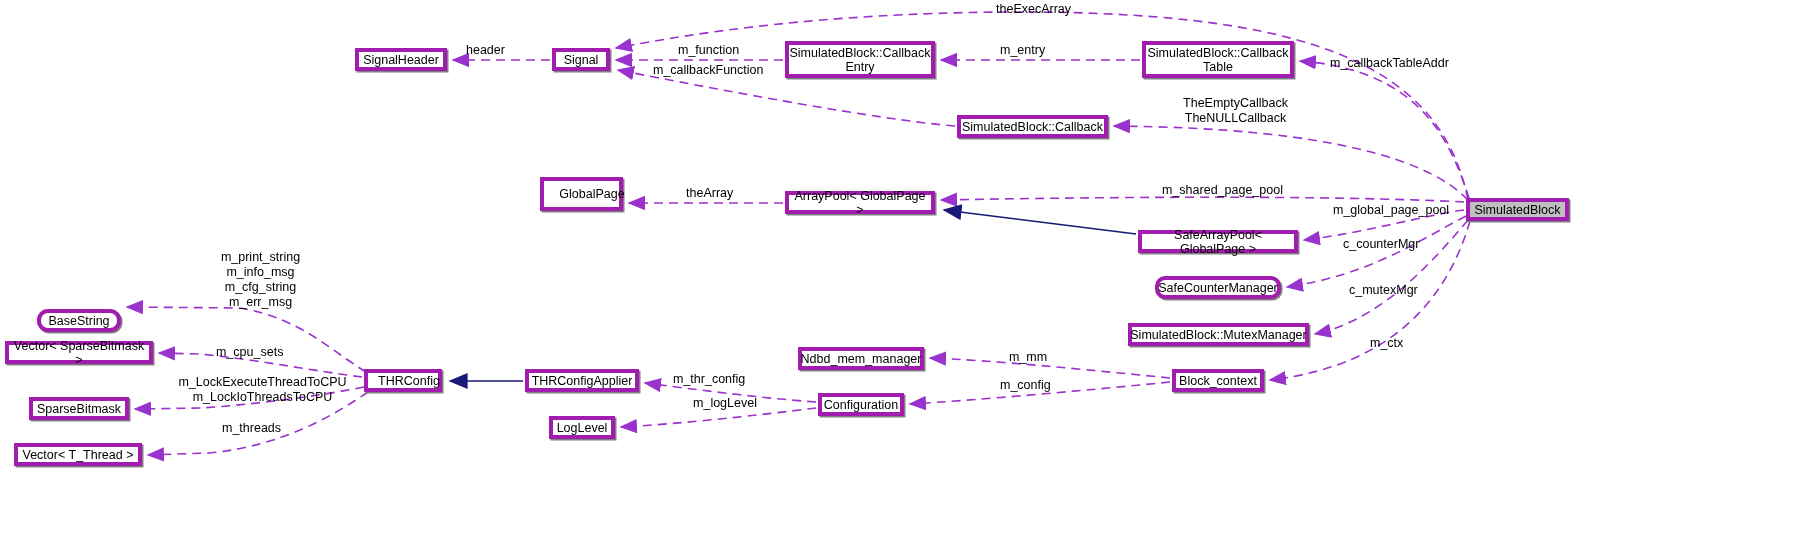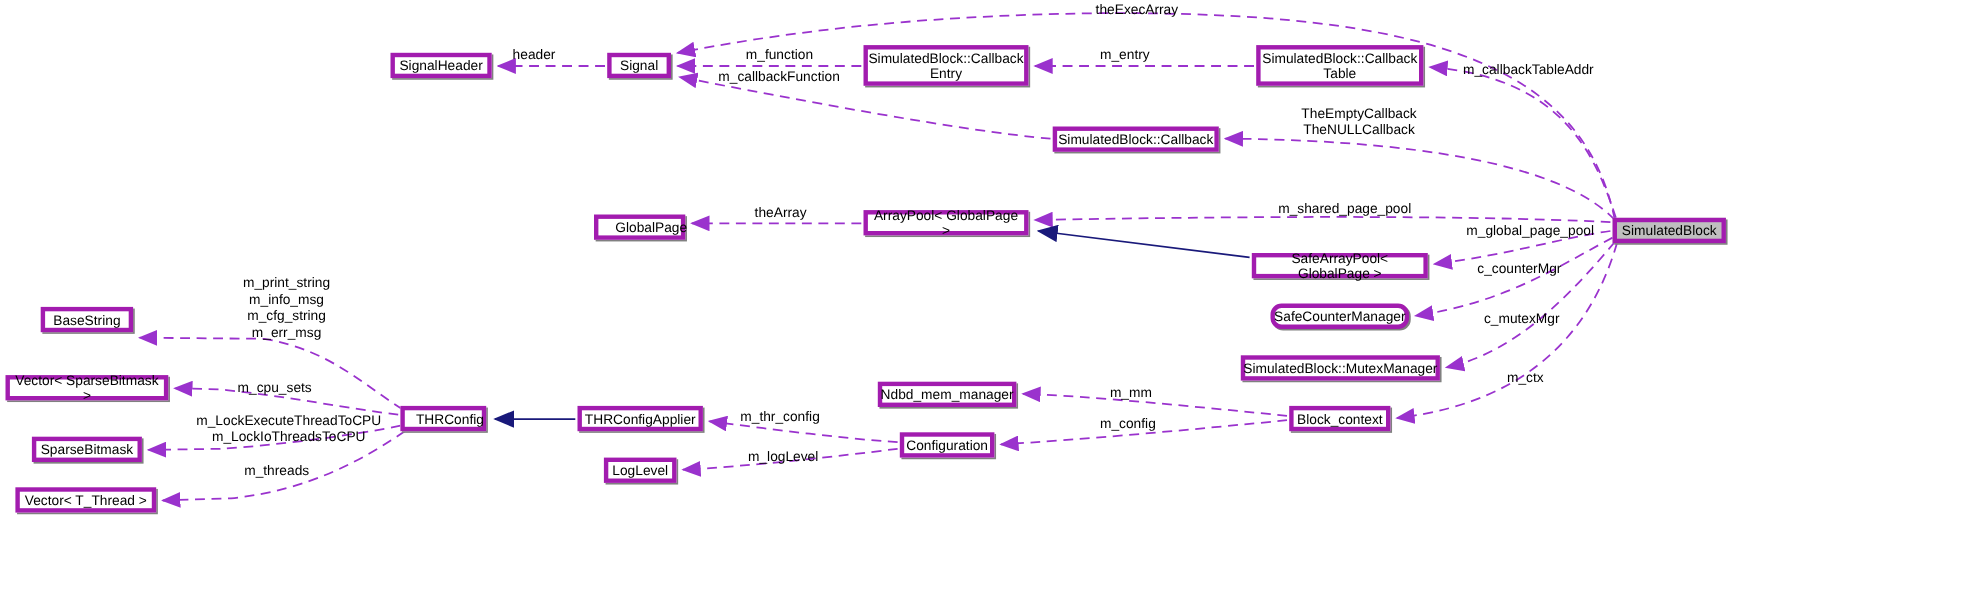--- a/index.html
+++ b/index.html
@@ -124,41 +124,41 @@
 
   <div class="node" style="left:1142px;top:41px;width:152px;height:37px;">
     <span>SimulatedBlock::Callback
 Table</span>
   </div>
 
   <div class="node" style="left:957px;top:115px;width:151px;height:23px;">
     <span>SimulatedBlock::Callback</span>
   </div>
 
-  <div class="node" style="left:540px;top:195px;width:83px;height:23px;padding-left:25px;">
+  <div class="node" style="left:540px;top:177px;width:83px;height:34px;padding-left:25px;">
     <span>GlobalPage</span>
   </div>
 
   <div class="node" style="left:785px;top:191px;width:150px;height:23px;">
     <span>ArrayPool&lt; GlobalPage &gt;</span>
   </div>
 
   <div class="node" style="left:1138px;top:230px;width:160px;height:23px;">
     <span>SafeArrayPool&lt; GlobalPage &gt;</span>
   </div>
 
   <div class="node" style="left:1155px;top:276px;width:126px;height:23px;border-radius:10px;">
     <span>SafeCounterManager</span>
   </div>
 
   <div class="node" style="left:1128px;top:323px;width:181px;height:23px;">
     <span>SimulatedBlock::MutexManager</span>
   </div>
 
-  <div class="node" style="left:37px;top:279px;width:84px;height:23px;">
+  <div class="node" style="left:37px;top:309px;width:84px;height:23px;border-radius:11px;">
     <span>BaseString</span>
   </div>
 
   <div class="node" style="left:5px;top:341px;width:148px;height:23px;">
     <span>Vector&lt; SparseBitmask &gt;</span>
   </div>
 
   <div class="node" style="left:29px;top:397px;width:100px;height:23px;">
     <span>SparseBitmask</span>
   </div>
@@ -229,19 +229,19 @@
 
   <div class="edgelabel" style="left:216px;top:345px;width:90px;">m_cpu_sets</div>
 
   <div class="edgelabel el-center" style="left:170px;top:375px;width:185px;">m_LockExecuteThreadToCPU
 m_LockIoThreadsToCPU</div>
 
   <div class="edgelabel" style="left:222px;top:421px;width:90px;">m_threads</div>
 
   <div class="edgelabel" style="left:673px;top:372px;width:100px;">m_thr_config</div>
 
-  <div class="edgelabel" style="left:680px;top:408px;width:90px;">m_logLevel</div>
+  <div class="edgelabel" style="left:680px;top:396px;width:90px;text-align:center;">m_logLevel</div>
 
   <div class="edgelabel" style="left:1009px;top:350px;width:60px;">m_mm</div>
 
   <div class="edgelabel" style="left:1000px;top:378px;width:75px;">m_config</div>
 
 </div>
 
 </body></html>

